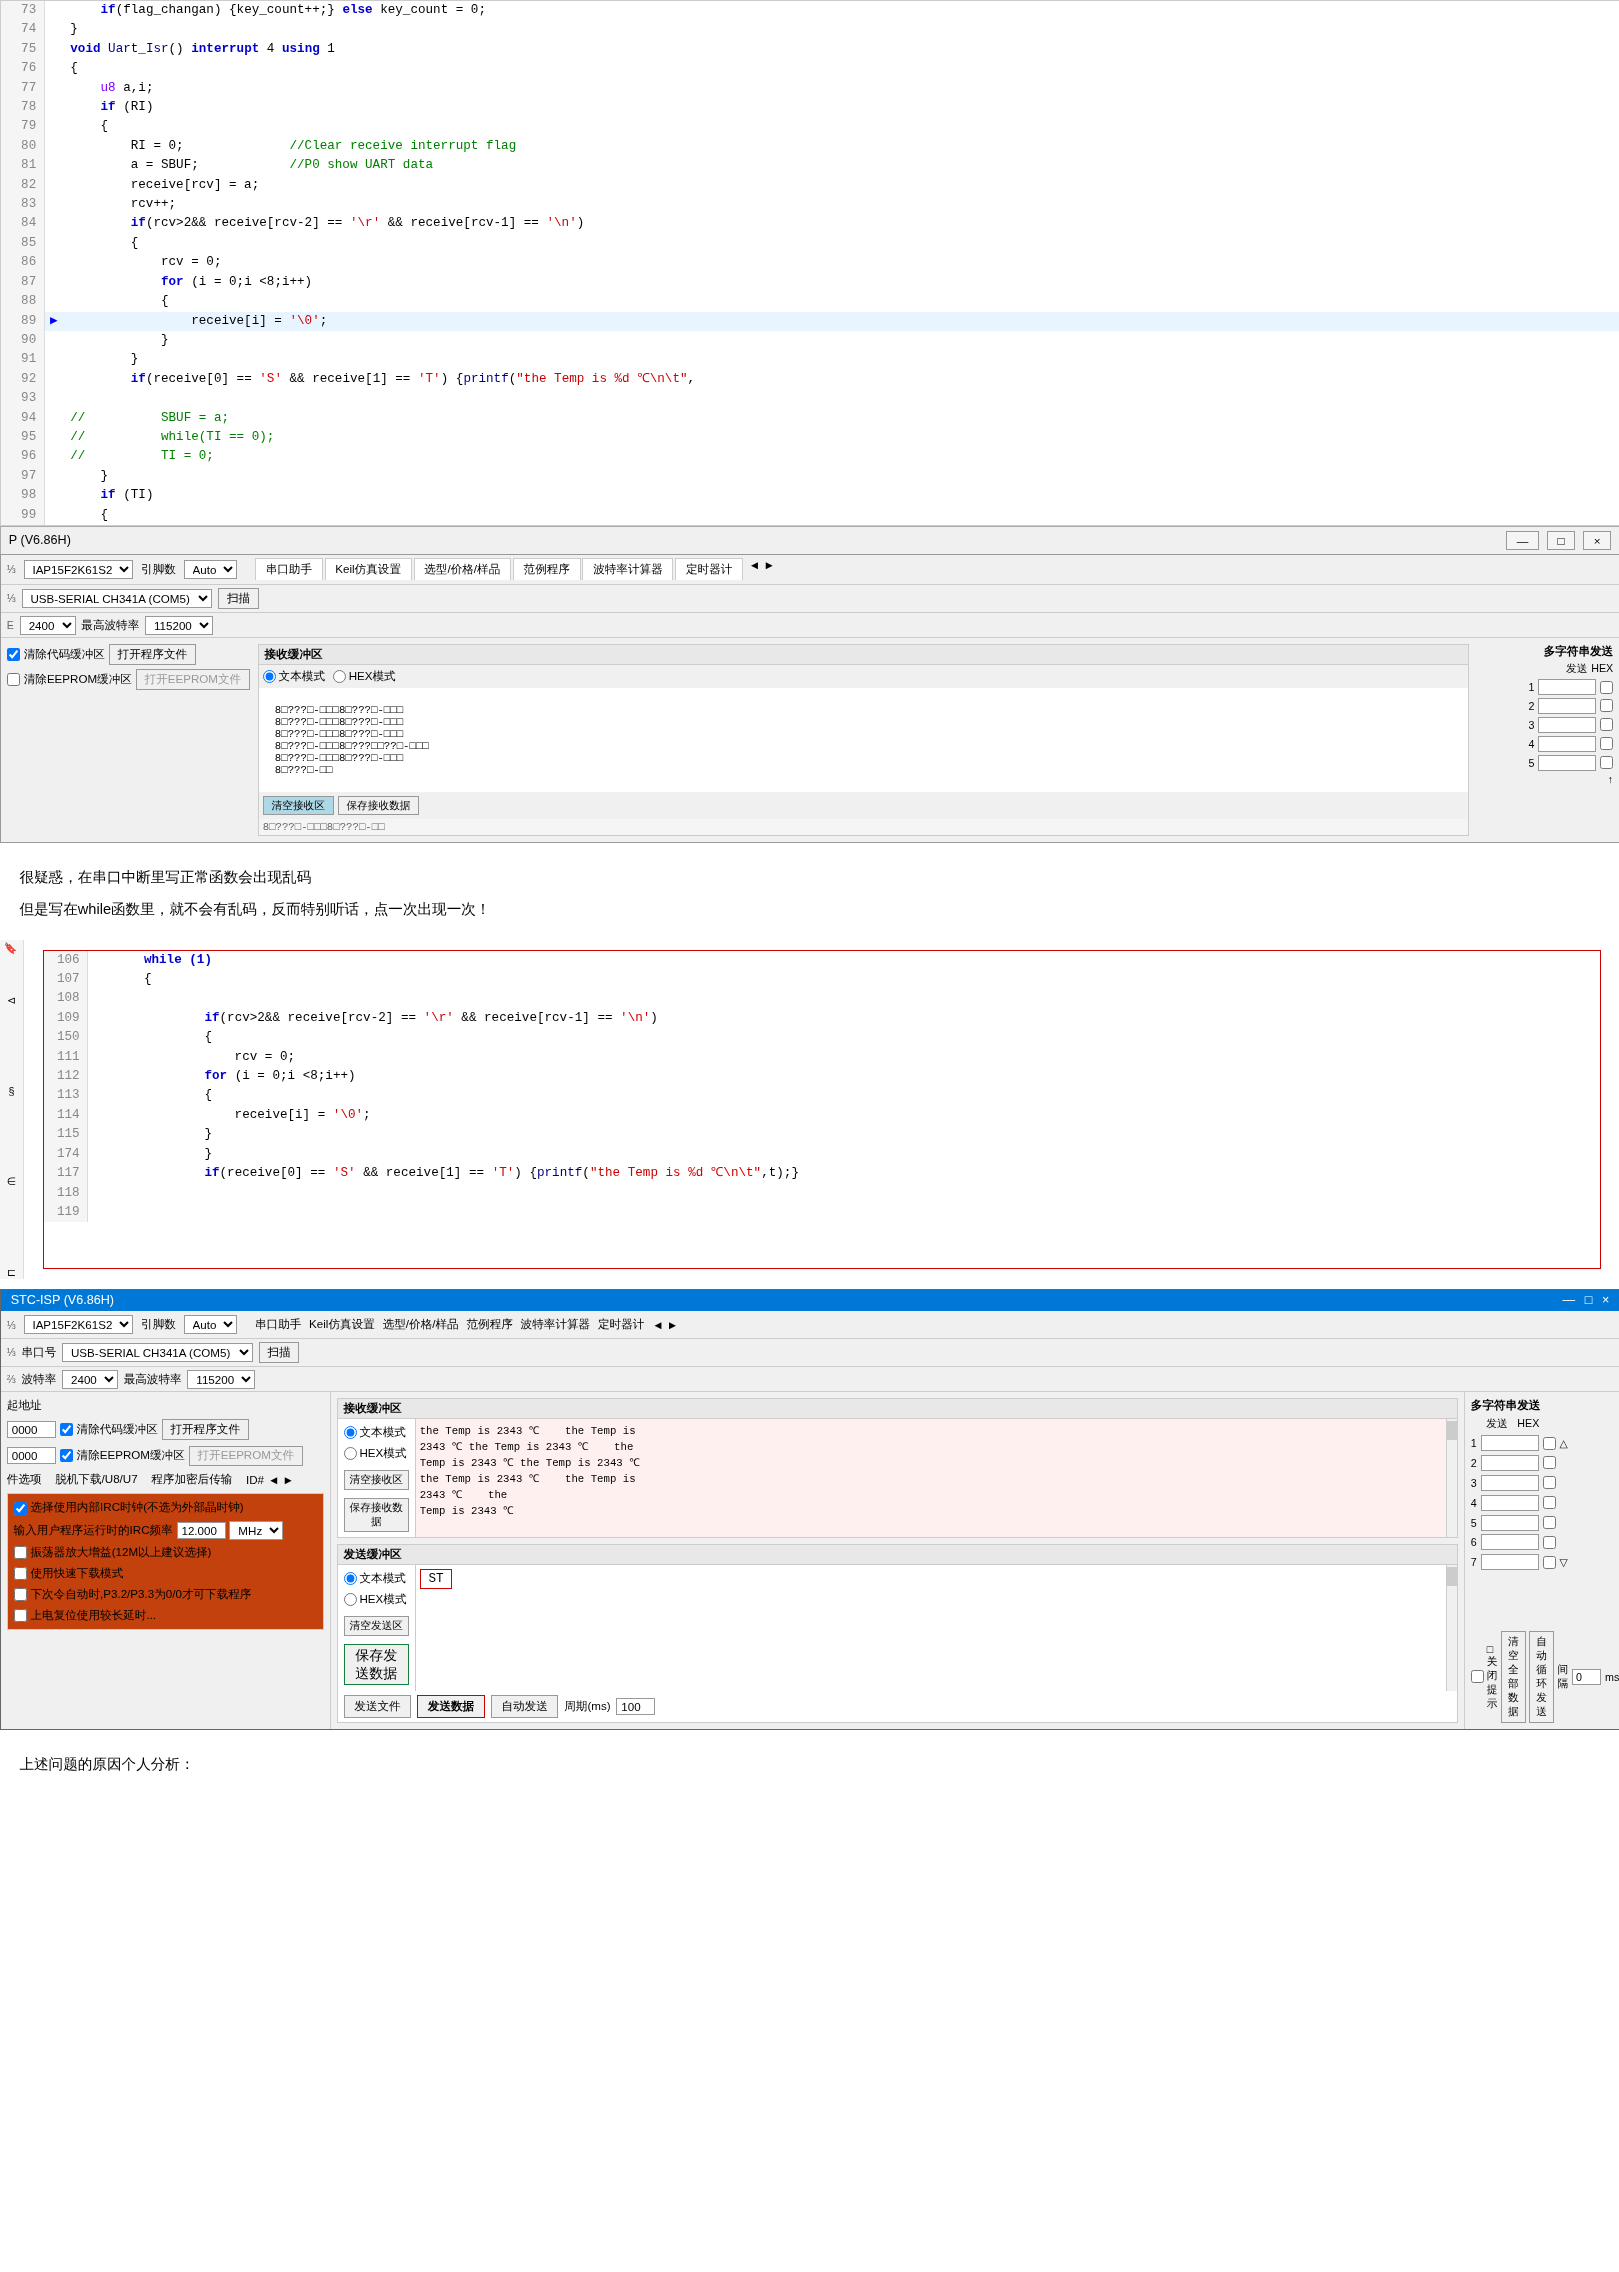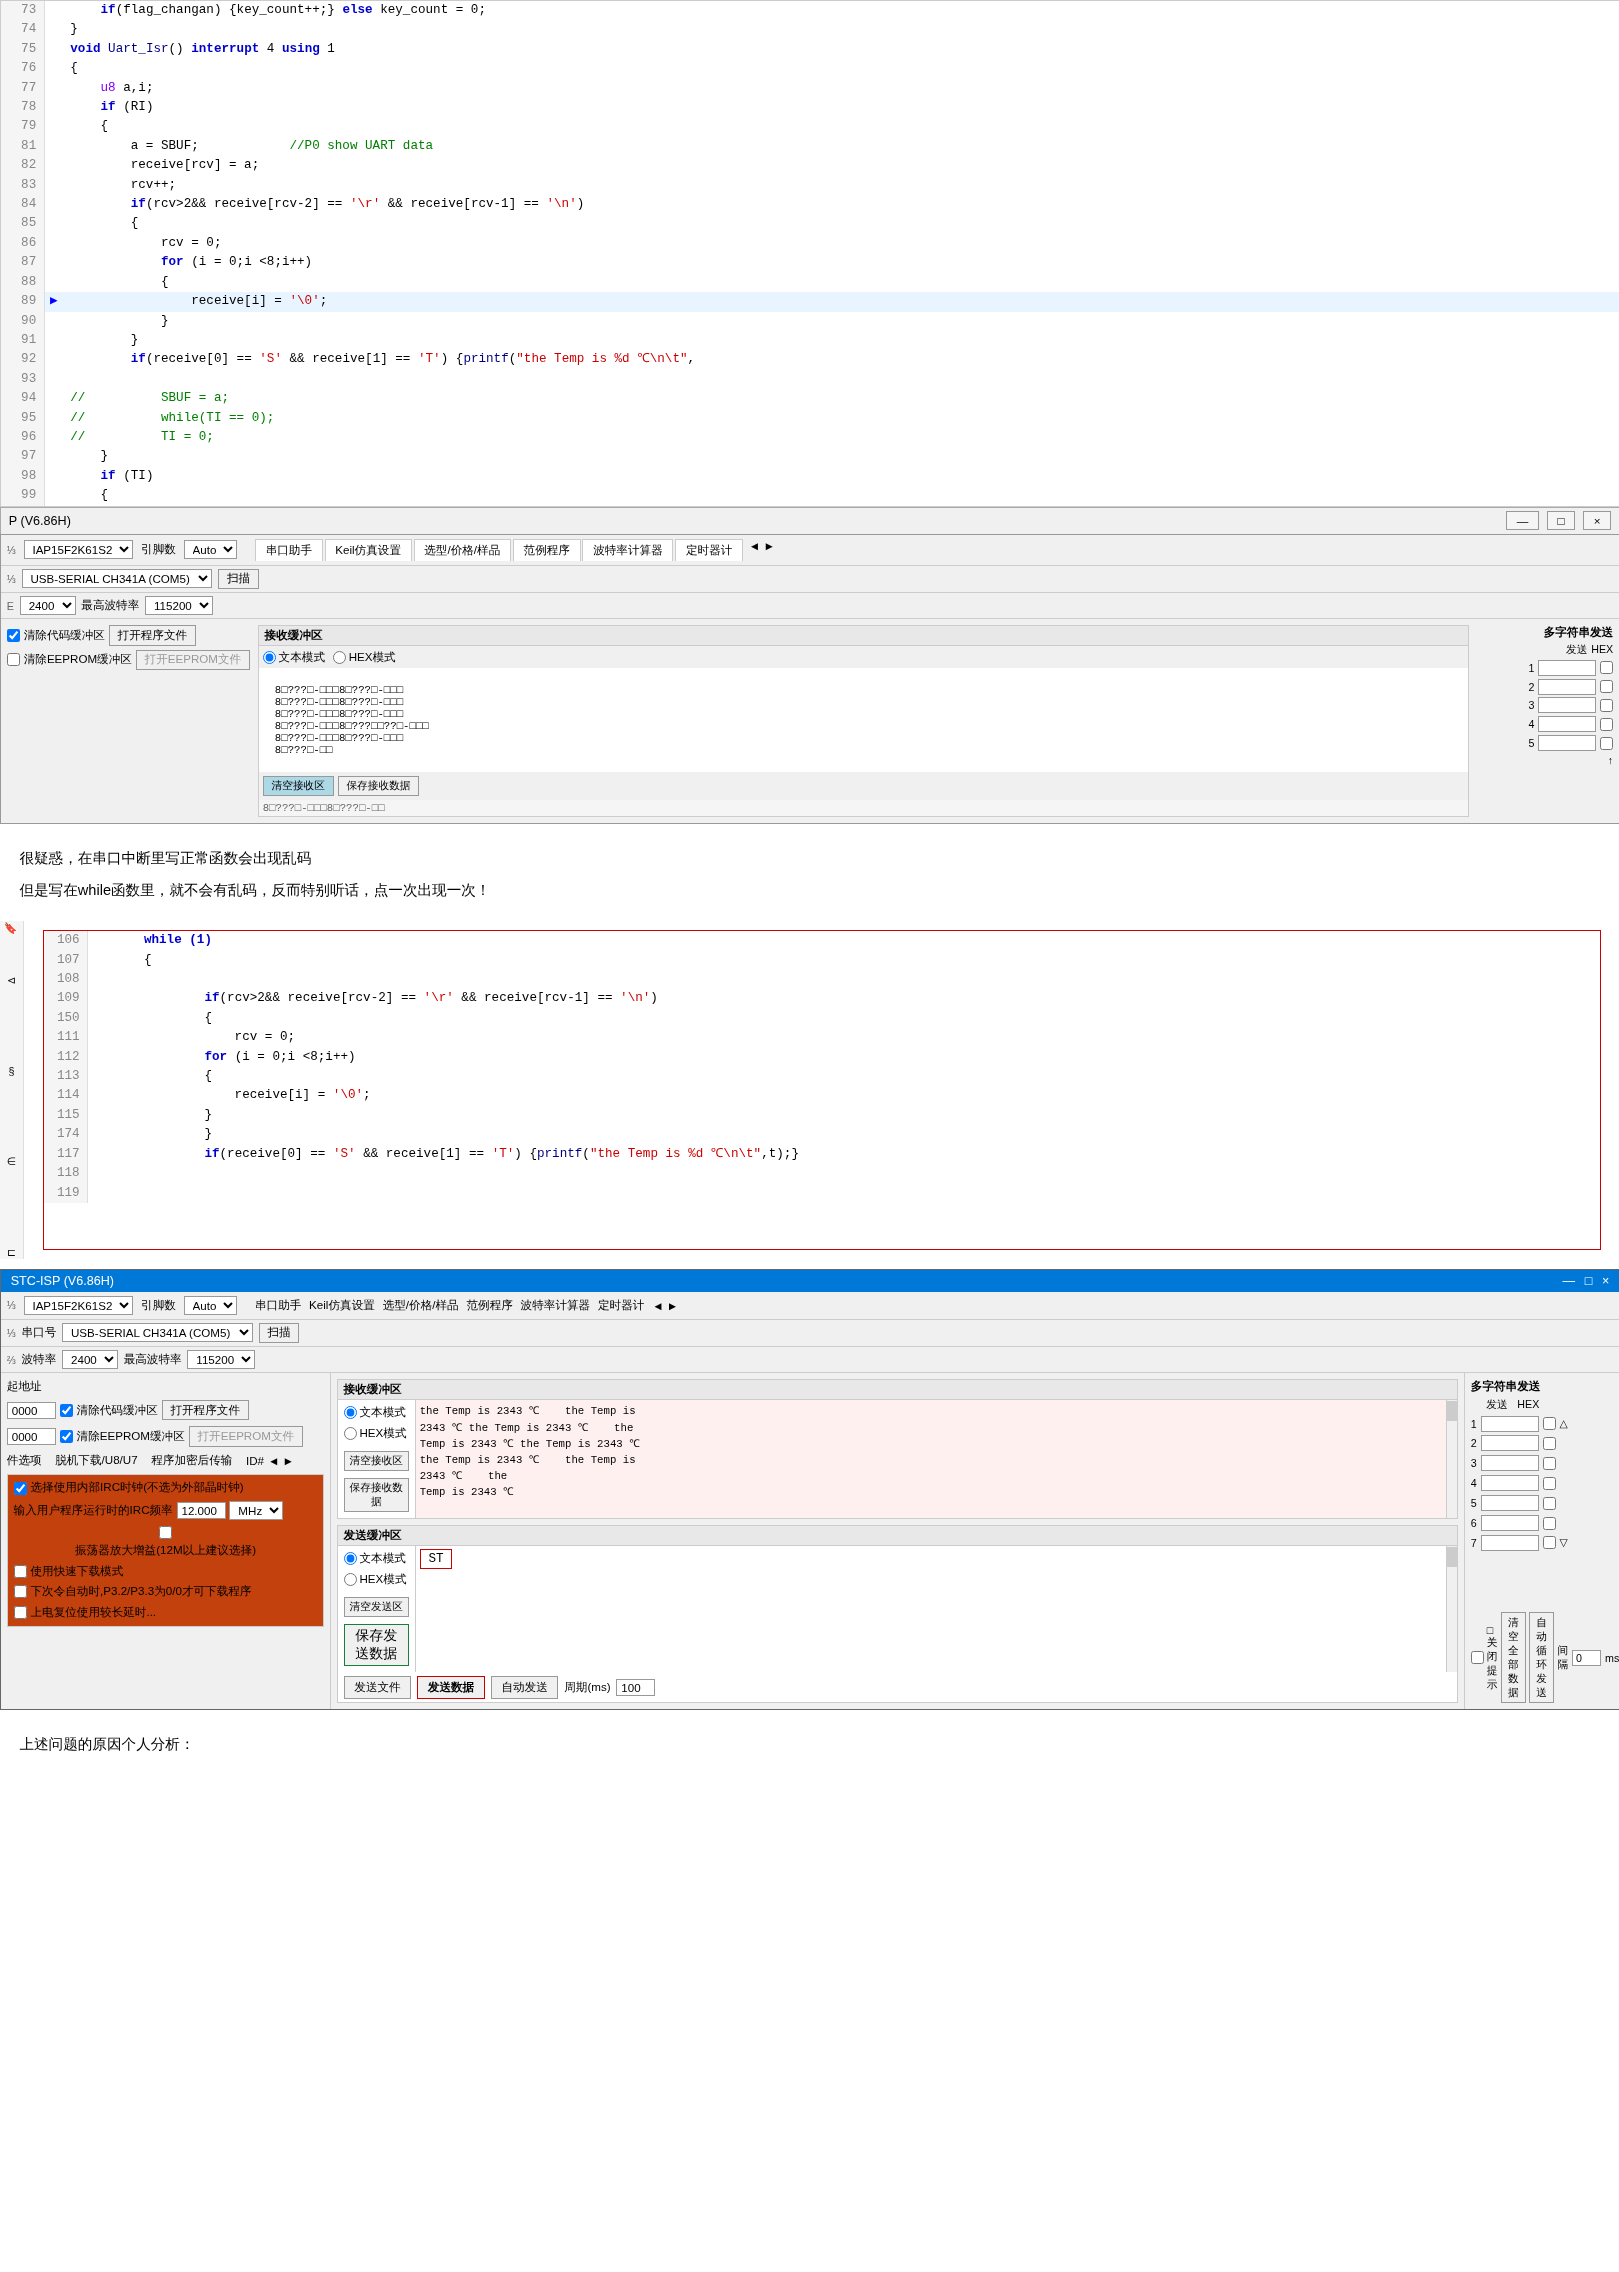--- a/index.html
+++ b/index.html
@@ -328,20 +328,25 @@
     <div class="line-num">78</div>
     <div class="line-arrow"></div>
     <div class="line-content">    <span class="kw">if</span> (RI)</div>
   </div>
   <div class="code-line">
     <div class="line-num">79</div>
     <div class="line-arrow"></div>
     <div class="line-content">    {</div>
   </div>
   <div class="code-line">
+    <div class="line-num">80</div>
+    <div class="line-arrow"></div>
+    <div class="line-content">        RI = 0;              <span class="cm">//Clear receive interrupt flag</span></div>
+  </div>
+  <div class="code-line">
     <div class="line-num">81</div>
     <div class="line-arrow"></div>
     <div class="line-content">        a = SBUF;            <span class="cm">//P0 show UART data</span></div>
   </div>
   <div class="code-line">
     <div class="line-num">82</div>
     <div class="line-arrow"></div>
     <div class="line-content">        receive[rcv] = a;</div>
   </div>
   <div class="code-line">
@@ -720,21 +725,21 @@
           <input type="checkbox" checked="" style="margin-top: 1.9px;">
           <span>选择使用内部IRC时钟(不选为外部晶时钟)</span>
         </div>
         <div style="display:flex;align-items:center;gap:3.9px;">
           <span>输入用户程序运行时的IRC频率</span>
           <input type="text" value="12.000" style="width: 49px; border: 1px solid rgb(153, 153, 153); padding: 1px 3.9px; font-size: 11.6px;">
           <select style="font-size:11.6px;border:1px solid #999;padding:1px 3.9px;background:#fff;">
             <option>MHz</option>
           </select>
         </div>
-        <div style="display:flex;align-items:center;gap:3.9px;flex-direction:column;">
+        <div style="display:flex;align-items:center;gap:3.9px;">
           <input type="checkbox" style="">
           <span>振荡器放大增益(12M以上建议选择)</span>
         </div>
         <div style="display:flex;align-items:center;gap:3.9px;">
           <input type="checkbox" style="">
           <span>使用快速下载模式</span>
         </div>
         <div style="display:flex;align-items:center;gap:3.9px;">
           <input type="checkbox" style="">
           <span>下次令自动时,P3.2/P3.3为0/0才可下载程序</span>

